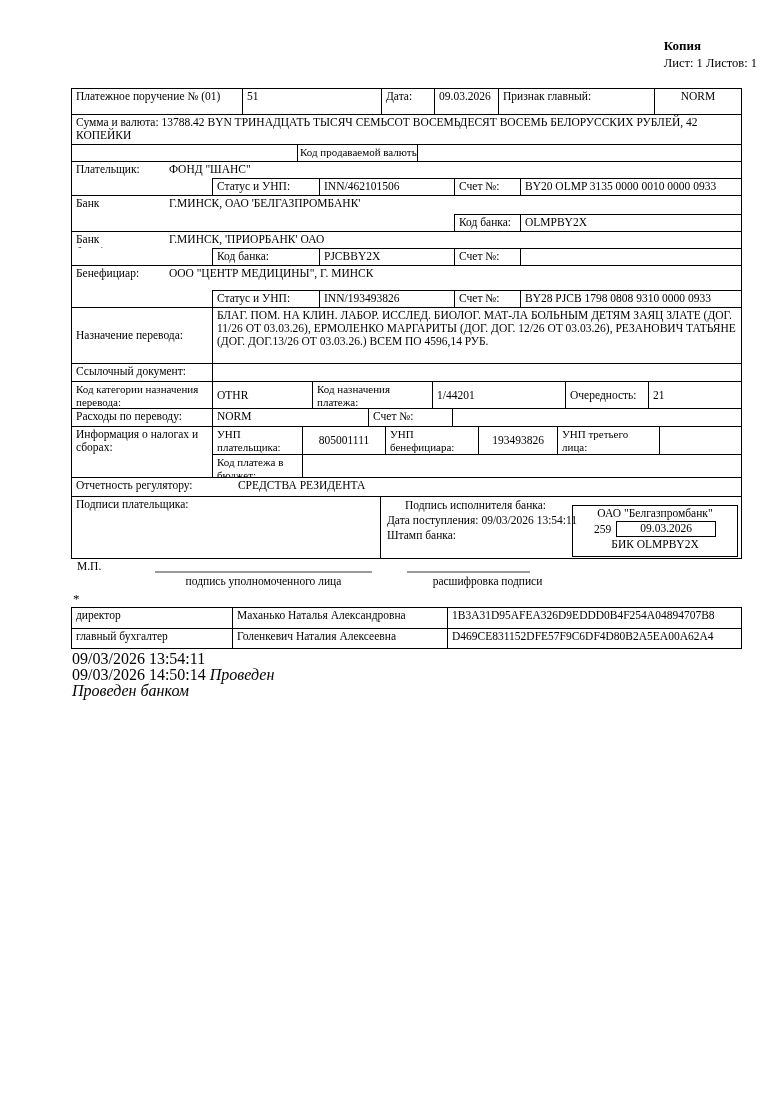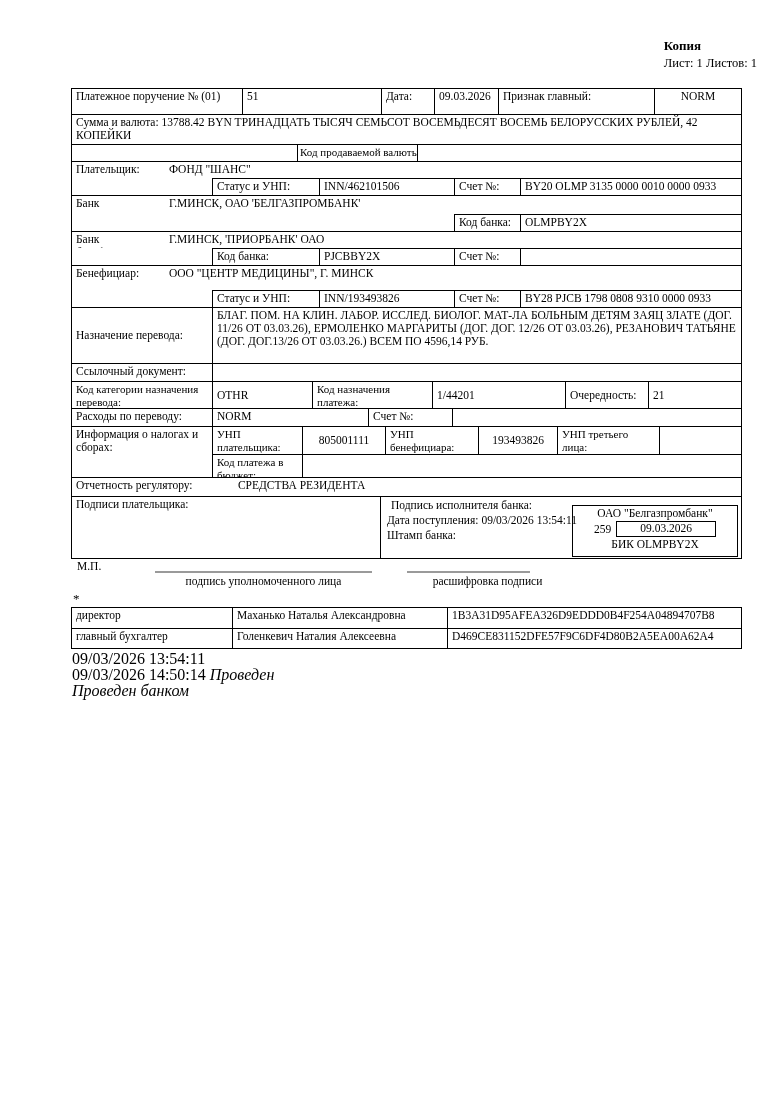--- a/index.html
+++ b/index.html
@@ -185,21 +185,21 @@
     <div class="r" style="height:19px">
       <div class="c bt" style="width:669px">
         <span class="lblw2">Отчетность регулятору:</span>
         <span>СРЕДСТВА РЕЗИДЕНТА</span>
       </div>
     </div>
 
     <div class="r" style="height:62px">
       <div class="c bt" style="width:308px">Подписи плательщика:</div>
       <div class="c bt bl" style="width:361px;position:relative">
-        <div style="margin:1px 0 2px 6px">Подпись исполнителя банка:</div>
+        <div style="margin:1px 0 2px 20px">Подпись исполнителя банка:</div>
         <div style="margin:0 0 2px 2px">Дата поступления: 09/03/2026 13:54:11</div>
         <div style="margin-left:2px">Штамп банка:</div>
         <div class="stamp">
           <div style="margin-top:1px">ОАО "Белгазпромбанк"</div>
           <div class="stamp-row2">
             <span>259</span>
             <span class="stamp-datebox">
               <span style="display:block">09.03.2026</span>
               <span style="display:block">14:50:14</span>
             </span>

